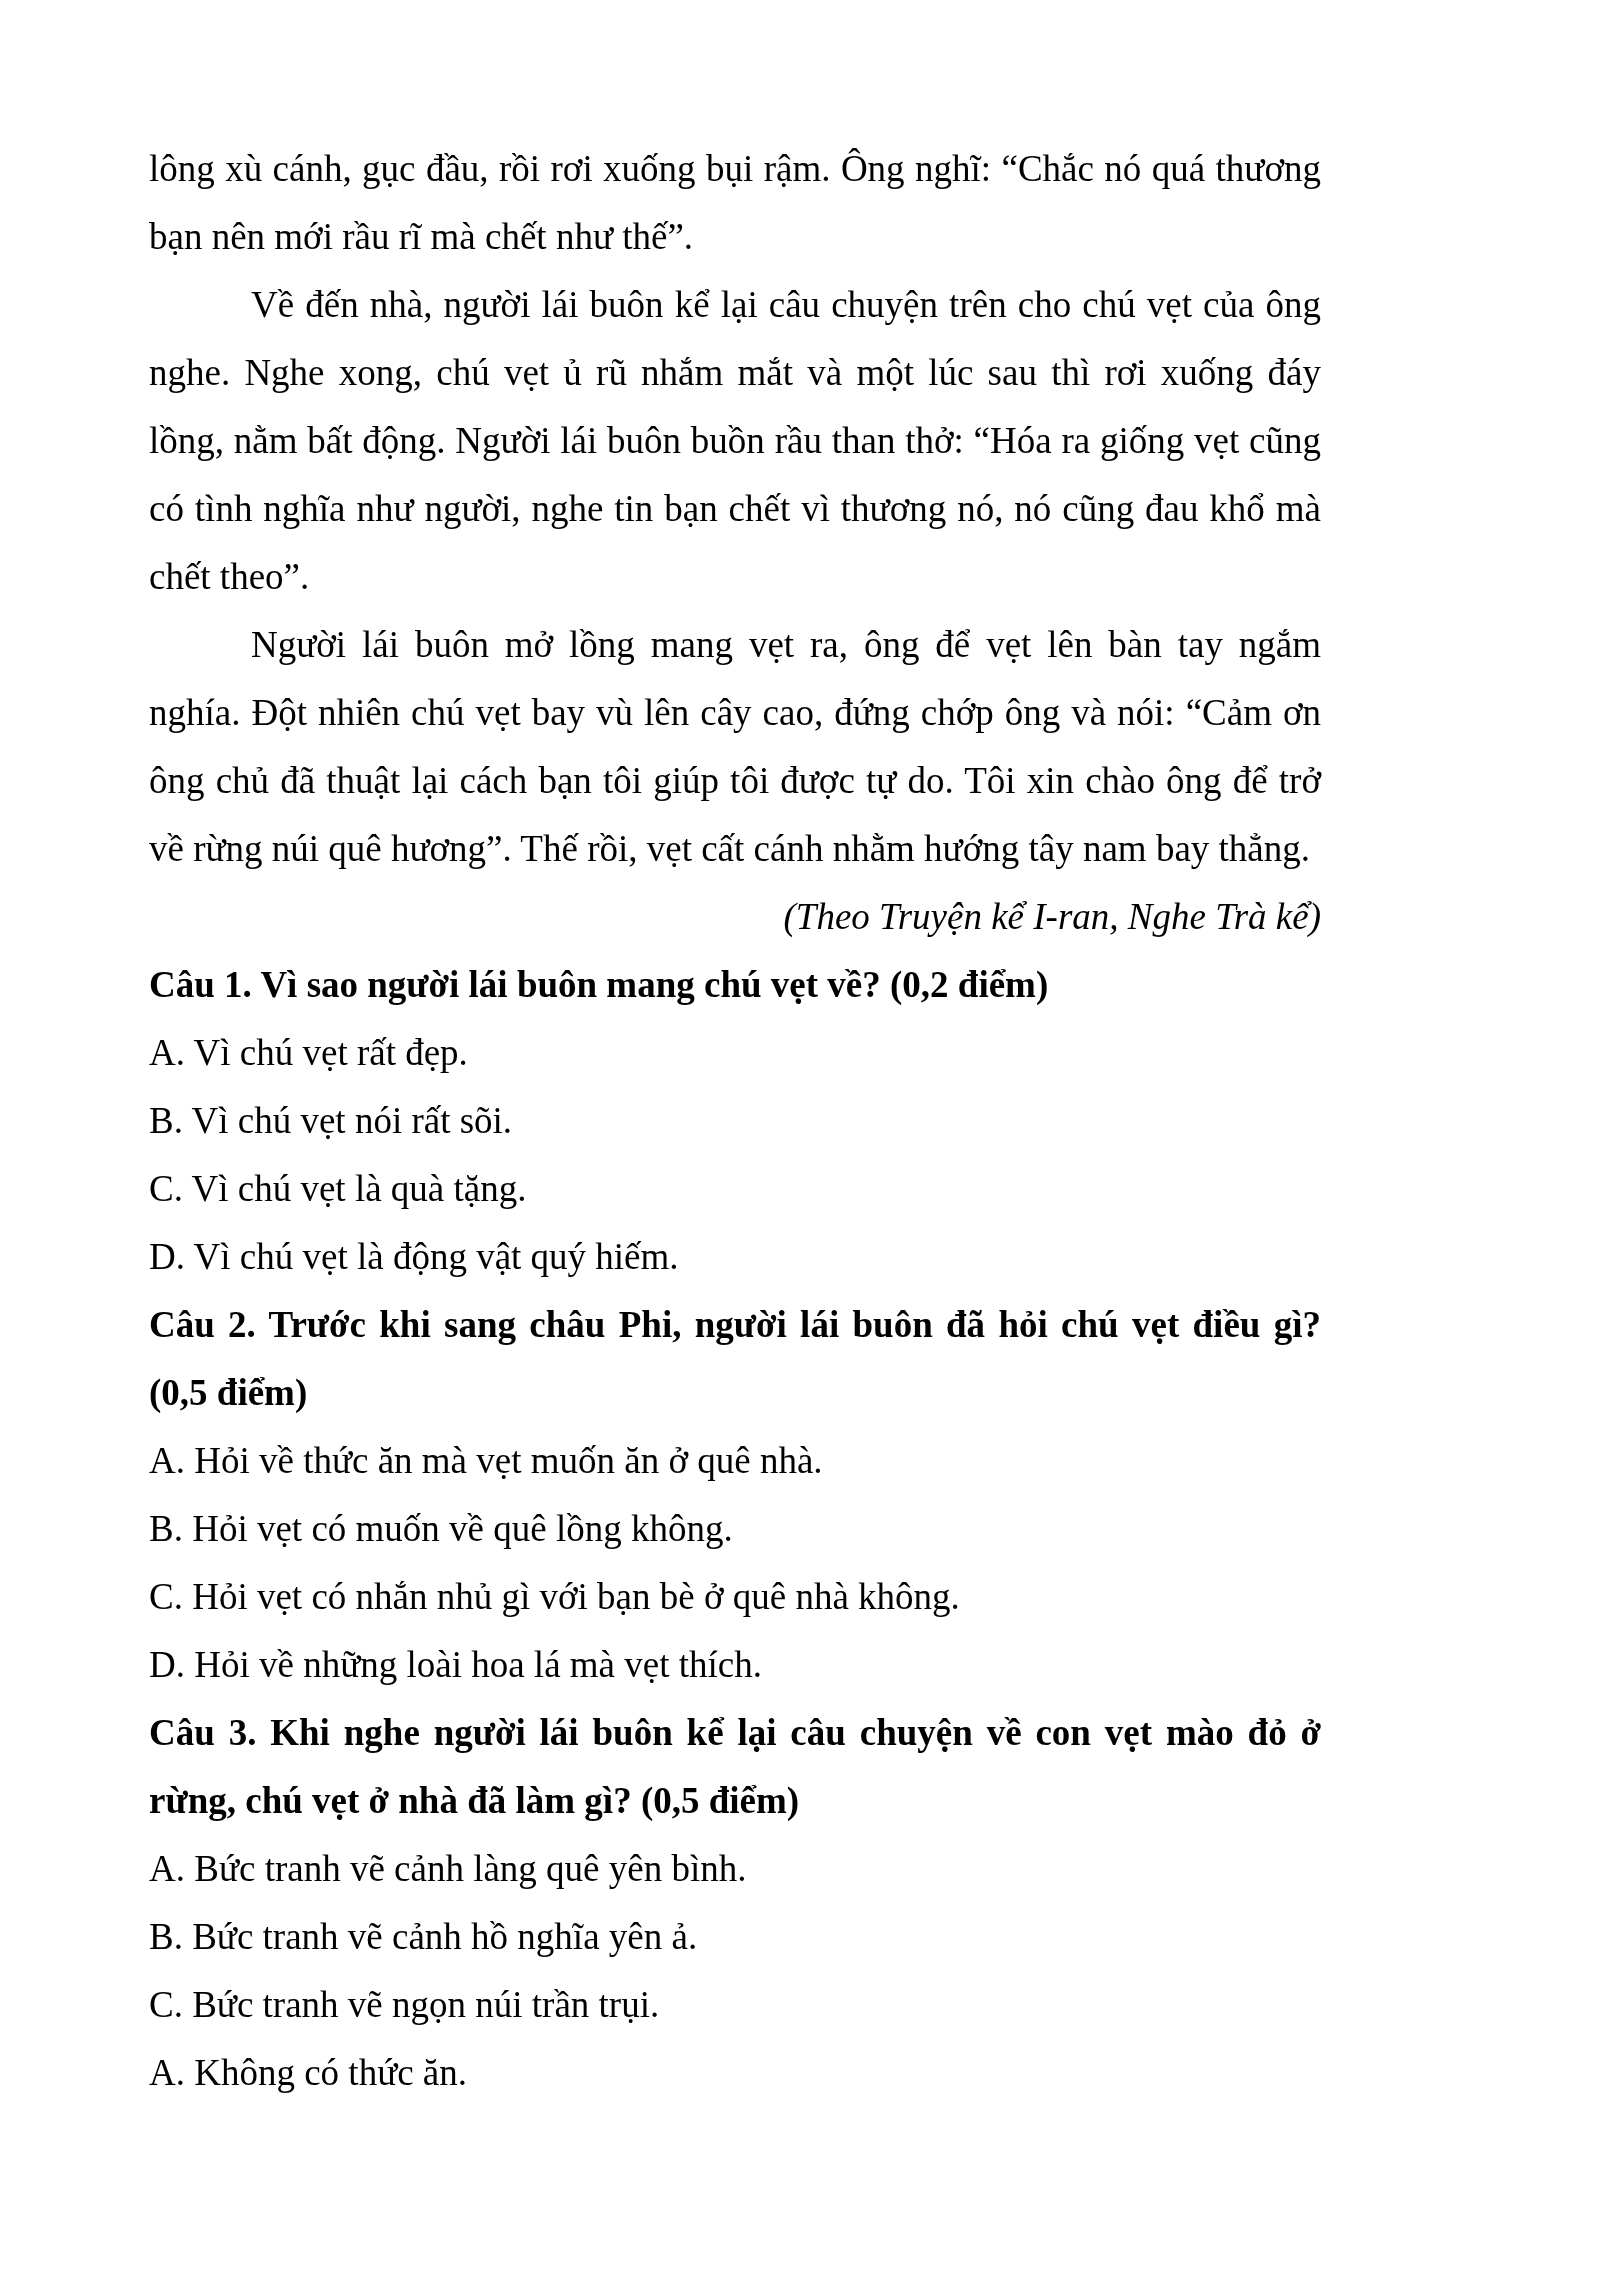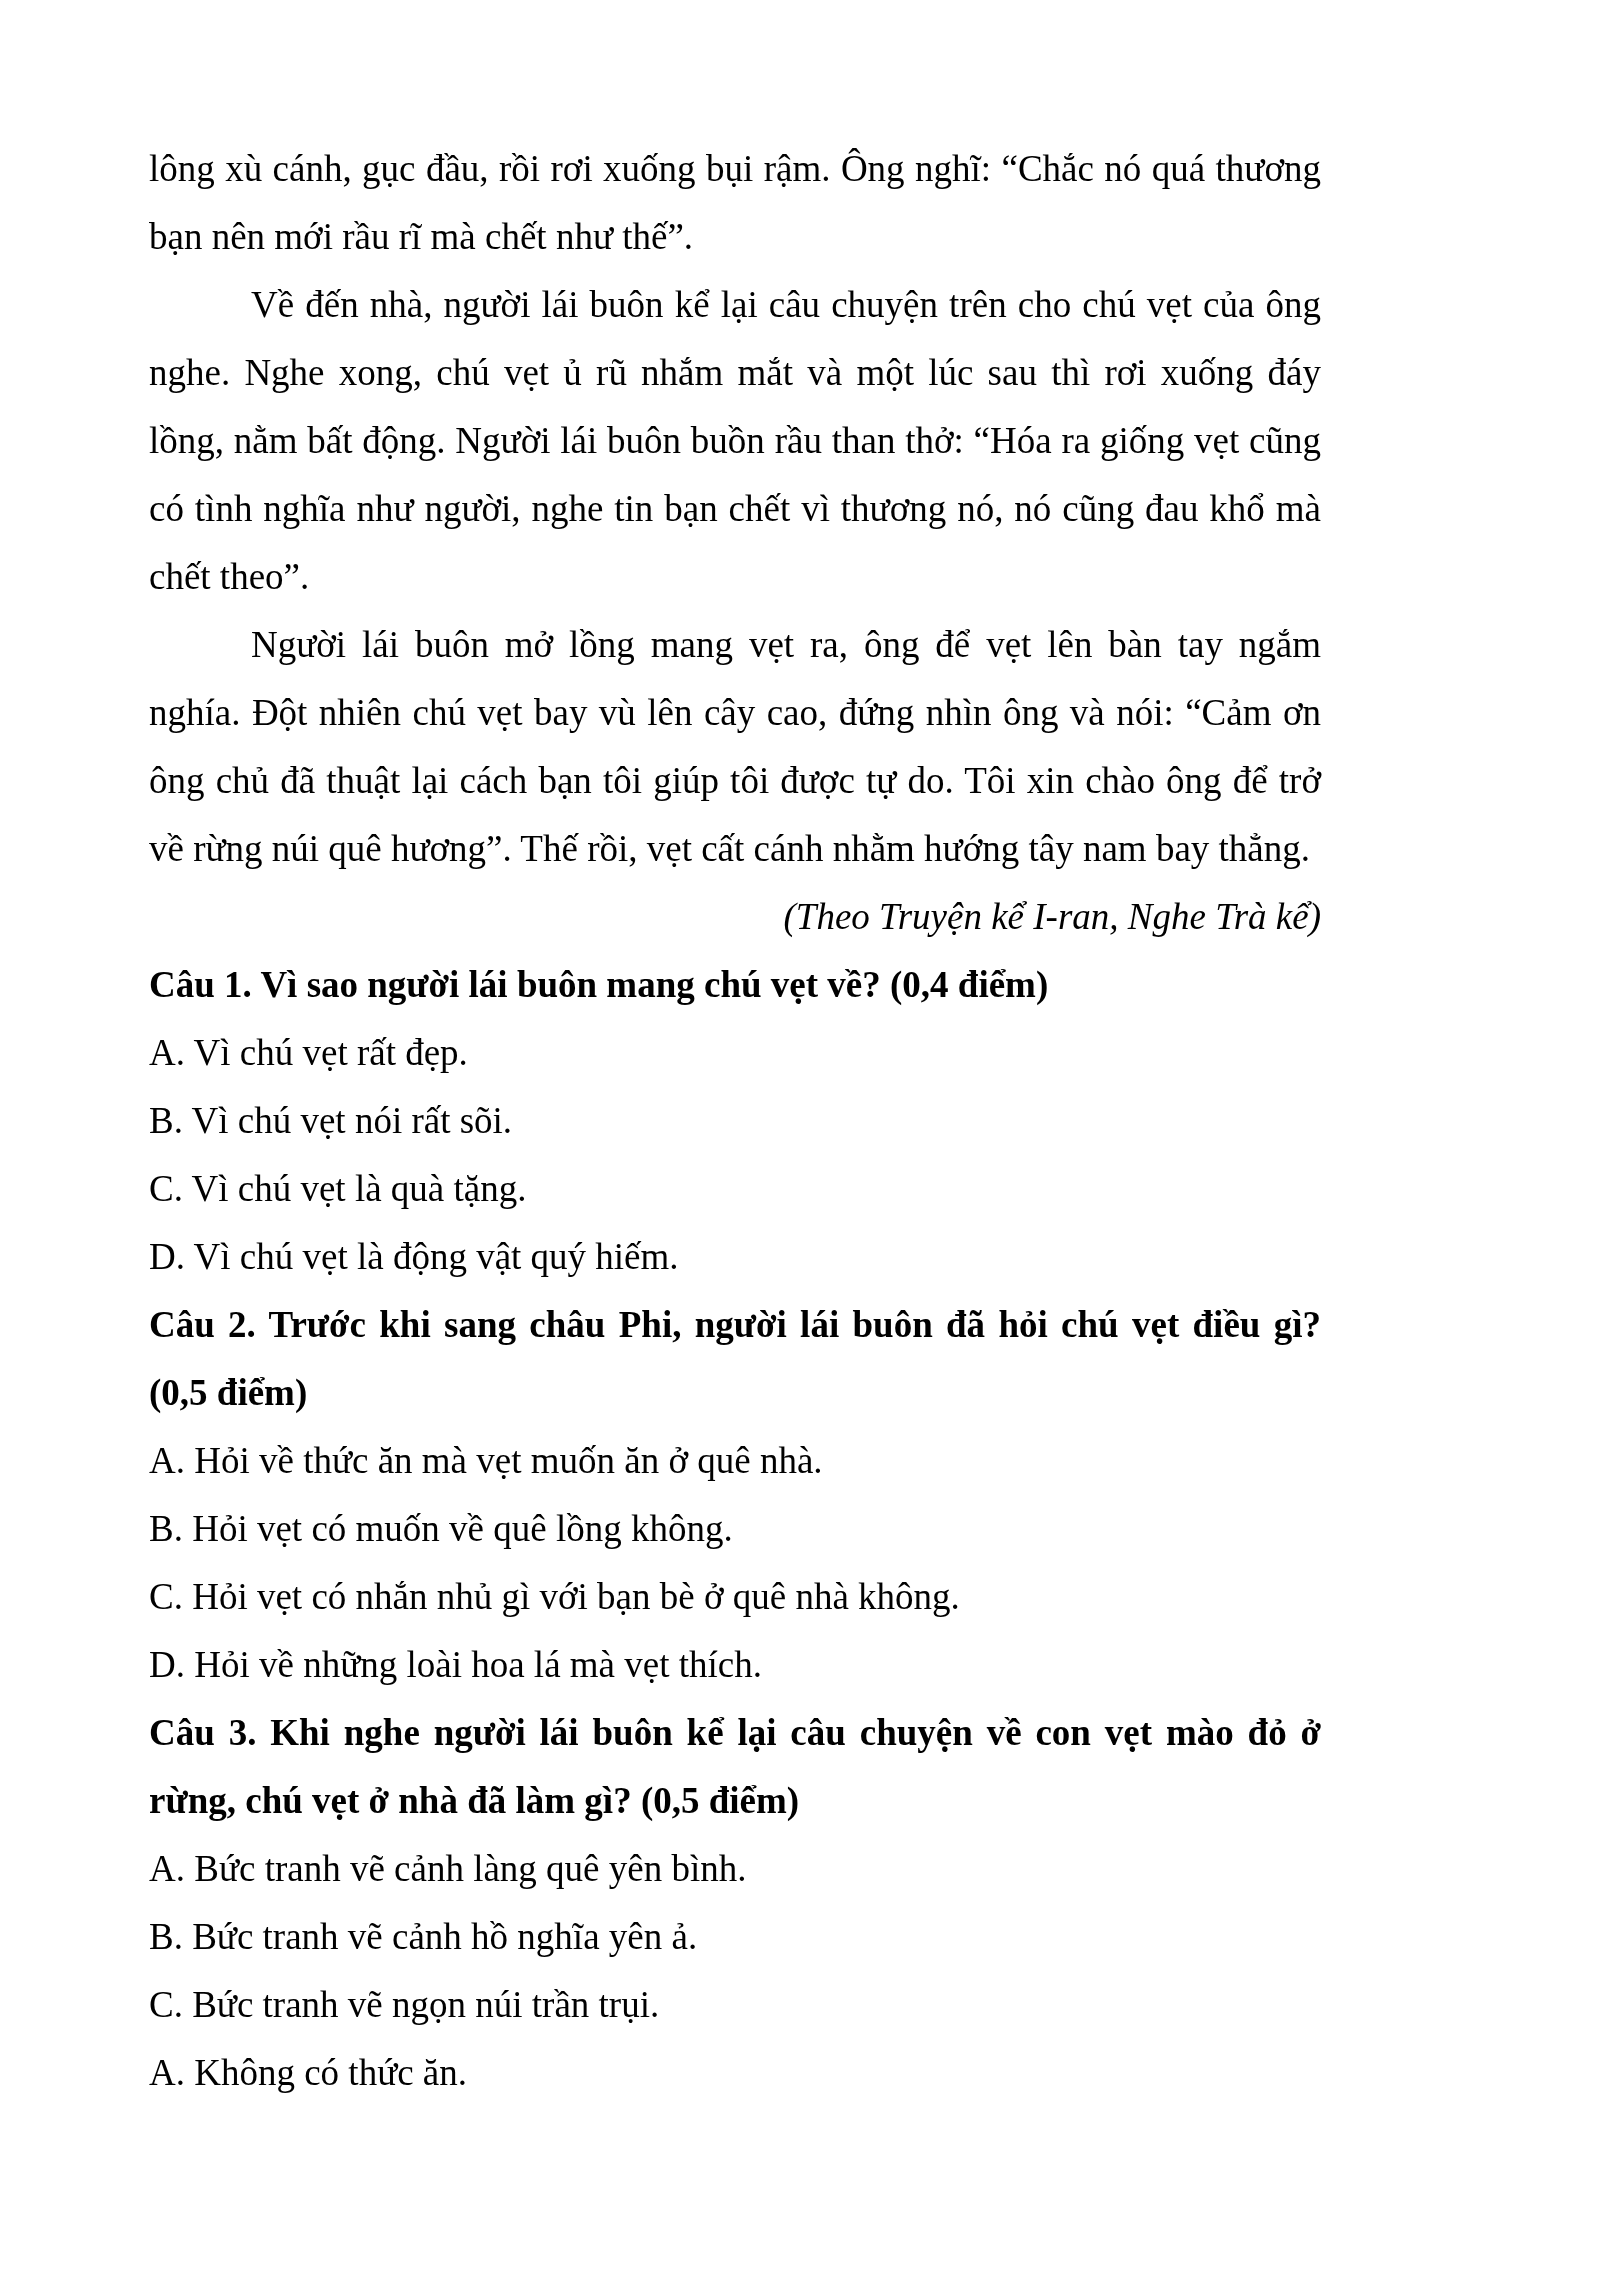--- a/index.html
+++ b/index.html
@@ -45,25 +45,25 @@
 </style>
 </head>
 <body>
 
 <div class="page">
 
   <p class="para">lông xù cánh, gục đầu, rồi rơi xuống bụi rậm. Ông nghĩ: “Chắc nó quá thương bạn nên mới rầu rĩ mà chết như thế”.</p>
 
   <p class="para indent">Về đến nhà, người lái buôn kể lại câu chuyện trên cho chú vẹt của ông nghe. Nghe xong, chú vẹt ủ rũ nhắm mắt và một lúc sau thì rơi xuống đáy lồng, nằm bất động. Người lái buôn buồn rầu than thở: “Hóa ra giống vẹt cũng có tình nghĩa như người, nghe tin bạn chết vì thương nó, nó cũng đau khổ mà chết theo”.</p>
 
-  <p class="para indent">Người lái buôn mở lồng mang vẹt ra, ông để vẹt lên bàn tay ngắm nghía. Đột nhiên chú vẹt bay vù lên cây cao, đứng nhìn ông và nói: “Cảm ơn ông chủ đã thuật lại cách bạn tôi giúp tôi được tự do. Tôi xin chào ông để trở về rừng núi quê hương”. Thế rồi, vẹt cất cánh nhằm hướng tây nam bay thẳng.</p>
+  <p class="para indent">Người lái buôn mở lồng mang vẹt ra, ông để vẹt lên bàn tay ngắm nghía. Đột nhiên chú vẹt bay vù lên cây cao, đứng chớp ông và nói: “Cảm ơn ông chủ đã thuật lại cách bạn tôi giúp tôi được tự do. Tôi xin chào ông để trở về rừng núi quê hương”. Thế rồi, vẹt cất cánh nhằm hướng tây nam bay thẳng.</p>
 
   <p class="attribution">(Theo Truyện kể I-ran, Nghe Trà kể)</p>
 
-  <p class="question">Câu 1. Vì sao người lái buôn mang chú vẹt về? (0,4 điểm)</p>
+  <p class="question">Câu 1. Vì sao người lái buôn mang chú vẹt về? (0,2 điểm)</p>
   <p class="option">A. Vì chú vẹt rất đẹp.</p>
   <p class="option">B. Vì chú vẹt nói rất sõi.</p>
   <p class="option">C. Vì chú vẹt là quà tặng.</p>
   <p class="option">D. Vì chú vẹt là động vật quý hiếm.</p>
 
   <p class="question">Câu 2. Trước khi sang châu Phi, người lái buôn đã hỏi chú vẹt điều gì? (0,5 điểm)</p>
   <p class="option">A. Hỏi về thức ăn mà vẹt muốn ăn ở quê nhà.</p>
   <p class="option">B. Hỏi vẹt có muốn về quê lồng không.</p>
   <p class="option">C. Hỏi vẹt có nhắn nhủ gì với bạn bè ở quê nhà không.</p>
   <p class="option">D. Hỏi về những loài hoa lá mà vẹt thích.</p>

